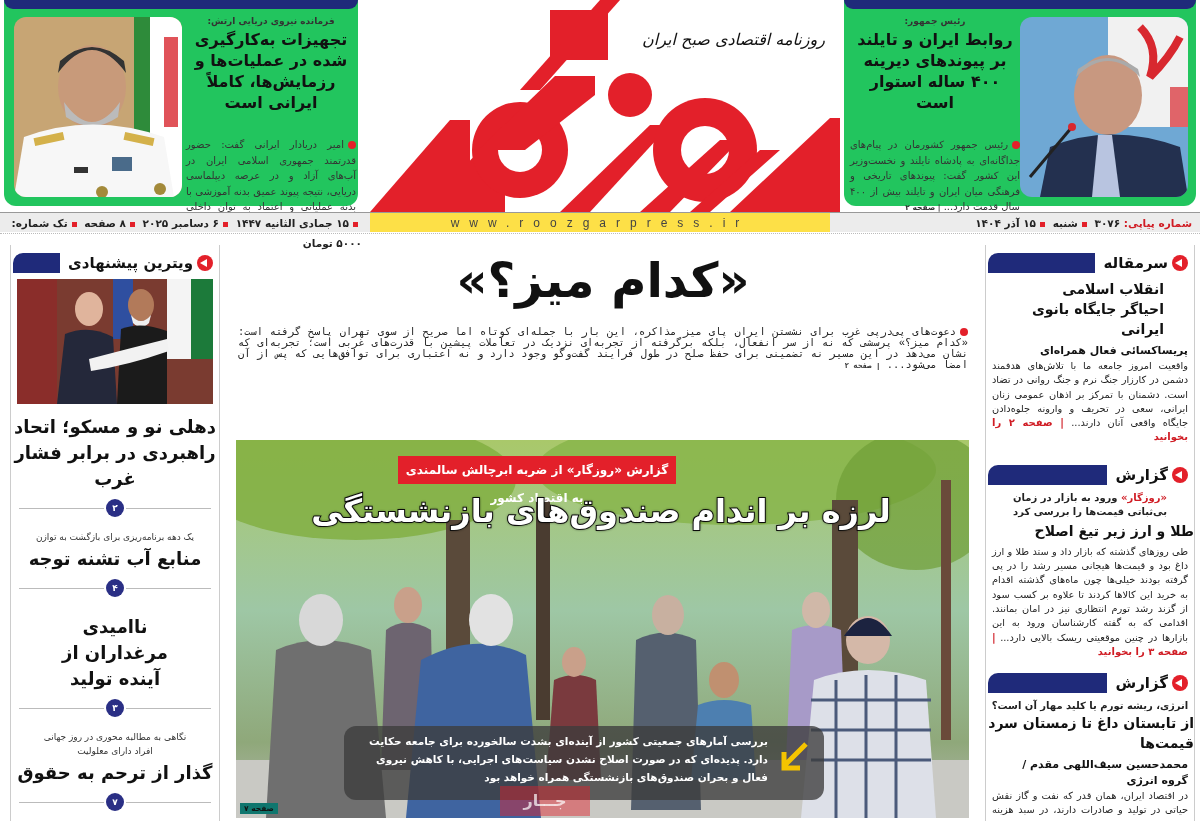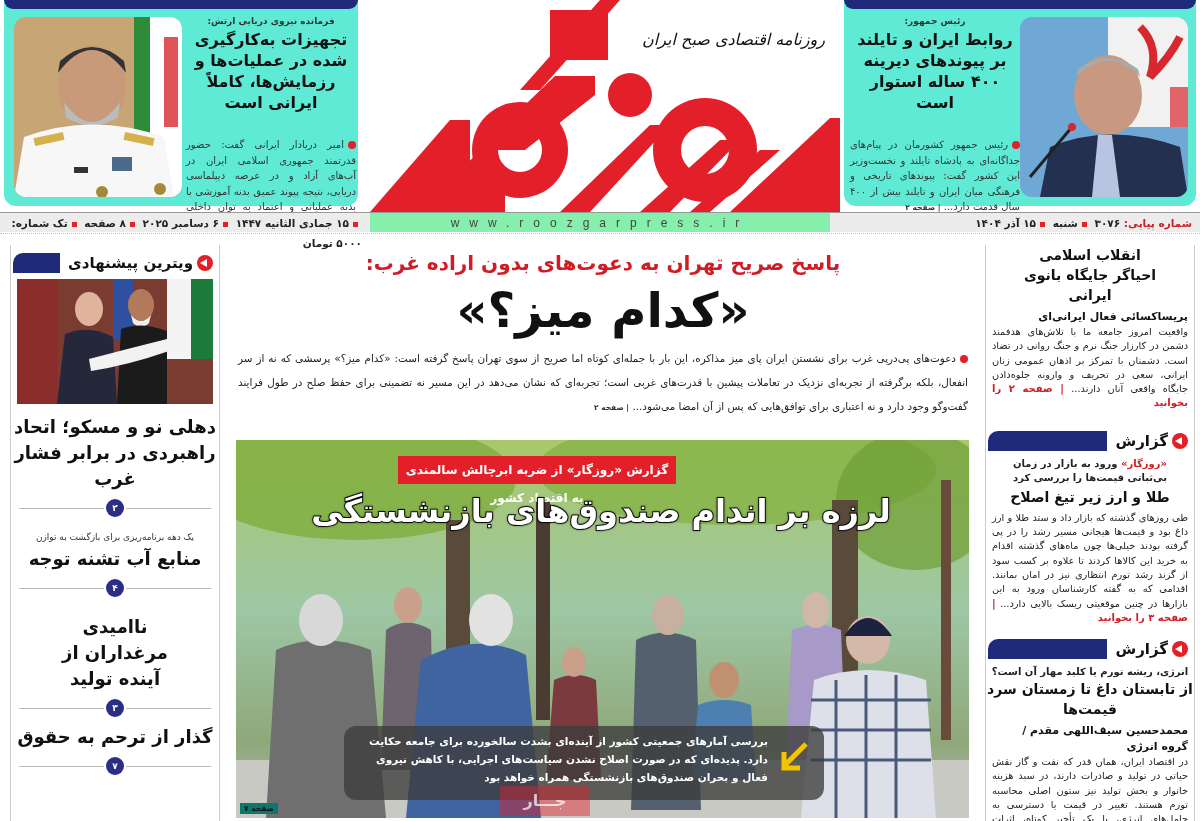--- a/index.html
+++ b/index.html
@@ -1,40 +1,40 @@
 <!DOCTYPE html>
 <html><head>
 <meta charset="utf-8">
 <style>
   * { box-sizing: border-box; margin: 0; padding: 0; }
   html, body { width: 1200px; height: 821px; overflow: hidden; background: #ffffff; }
   body { font-family: "DejaVu Sans", sans-serif; color: #111; position: relative; }
 
   
-  .top-box { position: absolute; top: 0; height: 206px; background: #5eead4; border-radius: 0 0 12px 12px; }
+  .top-box { position: absolute; top: 0; height: 206px; background: #22c55e; border-radius: 0 0 12px 12px; }
   .top-box .bar { position: absolute; top: 0; left: 0; right: 0; height: 9px; background: #1f2a7a; border-radius: 0 0 10px 10px; }
   .top-box.left { left: 4px; width: 354px; }
   .top-box.right { left: 844px; width: 352px; }
   .top-photo { position: absolute; top: 17px; width: 168px; height: 180px; border-radius: 12px; overflow: hidden; }
   .top-box.left .top-photo { left: 10px; }
   .top-box.right .top-photo { right: 8px; }
   .top-text { position: absolute; top: 16px; direction: rtl; text-align: center; }
   .top-box.left .top-text { left: 182px; width: 170px; }
   .top-box.right .top-text { left: 6px; width: 170px; }
   .kicker-sm { font-size: 9px; color: #333; font-weight: bold; margin-bottom: 3px; }
   .top-headline { font-size: 16px; font-weight: bold; line-height: 21px; color: #111; }
   .top-body { font-size: 10px; line-height: 15.5px; text-align: justify; color: #333; margin-top: 24px; }
   .page-ref { font-size: 7.5px; color: #333; font-weight: bold; }
   .bullet { display: inline-block; width: 8px; height: 8px; background: #e3202a; border-radius: 50%; margin-left: 4px; vertical-align: middle; }
 
   
   .masthead { position: absolute; left: 360px; top: 0; width: 480px; height: 215px; }
   .tagline { position: absolute; right: 15px; top: 30px; font-family: "DejaVu Serif", serif; font-style: italic; font-size: 16px; color: #111; direction: rtl; }
   .logo-svg { position: absolute; left: 0; top: 0; }
-  .url-strip { position: absolute; left: 370px; top: 212px; width: 460px; height: 20px; background: #86efac; border-top: 1px solid #999; text-align: center; font-size: 12px; letter-spacing: 10px; color: #444; font-family: "Liberation Sans", sans-serif; line-height: 20px; }
+  .url-strip { position: absolute; left: 370px; top: 212px; width: 460px; height: 20px; background: #fde047; border-top: 1px solid #999; text-align: center; font-size: 12px; letter-spacing: 10px; color: #444; font-family: "Liberation Sans", sans-serif; line-height: 20px; }
 
   .date-strip { position: absolute; top: 212px; height: 20px; background: #ececec; border-top: 1px solid #999; line-height: 20px; font-size: 10.5px; font-weight: bold; direction: rtl; }
   .date-strip.left { left: 0; width: 370px; padding-right: 8px; text-align: right; color: #222; }
   .date-strip.right { left: 830px; width: 370px; padding-right: 8px; text-align: right; color: #222; }
   .date-strip .sep { display: inline-block; width: 5px; height: 5px; background: #e3202a; margin: 0 4px; vertical-align: middle; }
   .date-strip .red { color: #d01c24; }
   .dotted { position: absolute; top: 233px; left: 0; width: 1200px; height: 3px; border-top: 1px dotted #bbb; }
 
   
   .col { position: absolute; top: 245px; bottom: 0; border-left: 1px solid #ccc; border-right: 1px solid #ccc; }
@@ -48,30 +48,30 @@
   .sec-icon::after { content: ""; position: absolute; left: 3px; top: 4px; border-right: 7px solid #fff; border-top: 4px solid transparent; border-bottom: 4px solid transparent; }
 
   .left-photo { margin: 4px 0 0 0; height: 125px; width: 196px; margin-left: 6px; overflow: hidden; }
   .left-headline { font-size: 18px; font-weight: bold; line-height: 26px; text-align: center; direction: rtl; margin-top: 10px; }
   .left-kicker { font-size: 9px; text-align: center; direction: rtl; color: #333; line-height: 14px; }
   .num-rule { position: relative; height: 20px; margin: 6px 8px; }
   .num-rule::before { content: ""; position: absolute; left: 0; right: 0; top: 10px; border-top: 1px solid #bbb; }
   .num-badge { position: absolute; left: 50%; top: 1px; margin-left: -9px; width: 18px; height: 18px; border-radius: 50%; background: #2a2f85; color: #fff; font-size: 9px; font-weight: bold; text-align: center; line-height: 18px; box-shadow: 0 0 0 2px #fff; }
 
   .right-body { direction: rtl; padding: 0 6px; font-size: 9.8px; line-height: 14.3px; text-align: justify; color: #222; }
-  .right-head { direction: rtl; text-align: center; font-weight: bold; font-size: 14px; line-height: 20px; }
+  .right-head { direction: rtl; font-weight: bold; font-size: 14px; line-height: 20px; }
   .right-kicker { direction: rtl; text-align: center; font-size: 10px; font-weight: bold; color: #222; line-height: 14px; }
   .author { direction: rtl; padding: 0 6px; font-weight: bold; font-size: 11px; line-height: 16px; }
   .read-more { color: #d01c24; font-size: 10px; font-weight: bold; }
 
   
   .center { position: absolute; left: 232px; top: 245px; width: 742px; }
   .supertitle { text-align: center; direction: rtl; color: #d01c24; font-size: 20px; font-weight: bold; margin-top: 6px; }
   .main-headline { text-align: center; direction: rtl; font-size: 48px; font-weight: bold; line-height: 62px; margin-top: 4px; letter-spacing: 1px; }
-  .lead { direction: rtl; font-size: 10.4px; line-height: 24px; text-align: justify; padding: 0 6px; margin-top: 5px; color: #222; }
+  .lead { direction: rtl; font-size: 10.4px; line-height: 11px; text-align: justify; padding: 0 6px; margin-top: 16px; color: #222; font-family: Liberation Mono, monospace; }
 
   .feature { position: absolute; left: 236px; top: 440px; width: 733px; height: 378px; overflow: hidden; }
   .feature-kicker { position: absolute; left: 162px; top: 16px; width: 278px; height: 28px; background: #e3202a; color: #fff; font-weight: bold; font-size: 12px; text-align: center; line-height: 28px; direction: rtl; }
   .feature-headline { position: absolute; left: 40px; top: 52px; width: 650px; text-align: center; direction: rtl; font-size: 32px; font-weight: bold; color: #fff; -webkit-text-stroke: 2px #111; paint-order: stroke fill; text-shadow: 0 0 3px #000; }
   .feature-caption { position: absolute; left: 108px; top: 286px; width: 480px; height: 74px; background: rgba(60,60,60,0.78); border-radius: 12px; direction: rtl; color: #fff; font-size: 10.5px; font-weight: bold; line-height: 18px; padding: 6px 56px 12px 12px; text-align: right; }
   .caption-arrow { position: absolute; right: 14px; top: 16px; }
   .feature-page { position: absolute; left: 4px; bottom: 4px; background: #0f766e; font-size: 7.5px; padding: 1px 4px; direction: rtl; font-weight: bold; }
   .watermark { position: absolute; left: 264px; top: 346px; width: 90px; height: 30px; background: rgba(227,32,42,0.45); color: rgba(255,255,255,0.7); font-weight: bold; font-size: 16px; text-align: center; line-height: 30px; }
 </style>
 </head>
@@ -203,28 +203,28 @@
   <div class="left-headline" style="margin-top:2px">منابع آب تشنه توجه</div>
   <div class="num-rule">
       <span class="num-badge">۴</span>
     </div>
 
   <div class="left-headline" style="margin-top:16px;padding:0 30px">ناامیدی مرغداران از آینده تولید</div>
   <div class="num-rule">
       <span class="num-badge">۳</span>
     </div>
 
+  <div class="left-kicker" style="margin-top:12px;padding:0 30px">نگاهی به مطالبه محوری در روز جهانی افراد دارای معلولیت</div>
   <div class="left-headline" style="margin-top:2px">گذار از ترحم به حقوق</div>
   <div class="num-rule">
       <span class="num-badge">۷</span>
     </div>
 </div>
 
 <div class="center">
-  <div class="supertitle">پاسخ صریح تهران به دعوت‌های بدون اراده غرب:</div>
   <div class="main-headline">«کدام میز؟»</div>
   <div class="lead">
     <span class="bullet"></span><span>دعوت‌های پی‌درپی غرب برای نشستن ایران پای میز مذاکره، این بار با جمله‌ای کوتاه اما صریح از سوی تهران پاسخ گرفته است: «کدام میز؟» پرسشی که نه از سر انفعال، بلکه برگرفته از تجربه‌ای نزدیک در تعاملات پیشین با قدرت‌های غربی است؛ تجربه‌ای که نشان می‌دهد در این مسیر نه تضمینی برای حفظ صلح در طول فرایند گفت‌وگو وجود دارد و نه اعتباری برای توافق‌هایی که پس از آن امضا می‌شود...</span>
     <span class="page-ref">| صفحه ۲</span>
   </div>
 </div>
 
 <div class="feature">
   <svg width="733" height="378" viewBox="0 0 733 378">
     <defs>
@@ -270,22 +270,29 @@
     <svg class="caption-arrow" width="32" height="30" viewBox="0 0 32 30">
       <path d="M28 2 L6 24 M6 10 L6 26 L22 26" stroke="#f5c400" stroke-width="5" fill="none"></path>
     </svg>
     <span>بررسی آمارهای جمعیتی کشور از آینده‌ای بشدت سالخورده برای جامعه حکایت دارد. پدیده‌ای که در صورت اصلاح نشدن سیاست‌های اجرایی، با کاهش نیروی فعال و بحران صندوق‌های بازنشستگی همراه خواهد بود</span>
   </div>
   <div class="watermark">جـــار</div>
   <div class="feature-page">صفحه ۷</div>
 </div>
 
 <div class="col right">
+  <div class="sec-head">
+    <div class="label">
+        <span class="sec-icon"></span>
+        <span>سرمقاله</span>
+      </div>
+    <div class="fill"></div>
+  </div>
   <div class="right-head" style="padding:0 30px">انقلاب اسلامی احیاگر جایگاه بانوی ایرانی</div>
-  <div class="author" style="margin-top:4px">پریساکسائی فعال ایرانی‌ای</div>
+  <div class="author" style="margin-top:4px">پریساکسائی فعال همراه‌ای</div>
   <div class="right-body">
     <span>واقعیت امروز جامعه ما با تلاش‌های هدفمند دشمن در کارزار جنگ نرم و جنگ روانی در تضاد است. دشمنان با تمرکز بر اذهان عمومی زنان ایرانی، سعی در تحریف و وارونه جلوه‌دادن جایگاه واقعی آنان دارند...</span>
     <span class="read-more">| صفحه ۲ را بخوانید</span>
   </div>
 
   <div class="sec-head" style="margin-top:20px">
     <div class="label">
         <span class="sec-icon"></span>
         <span>گزارش</span>
       </div>

